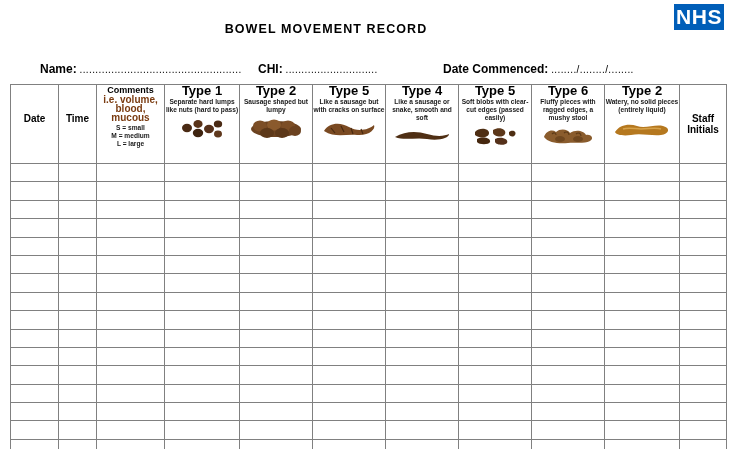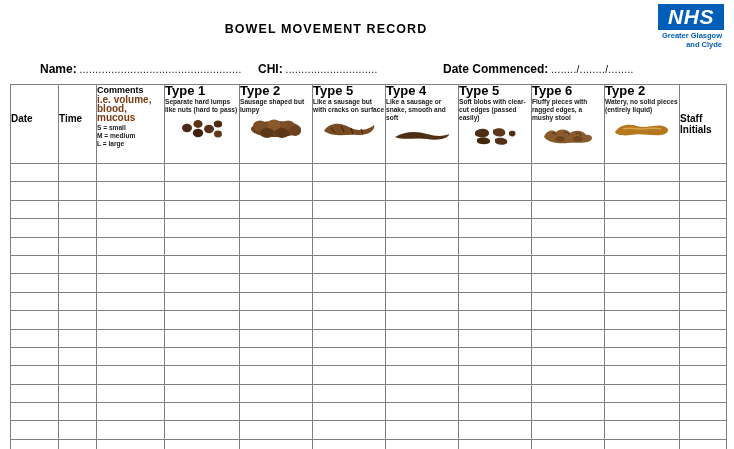--- a/index.html
+++ b/index.html
@@ -31,24 +31,23 @@
   }
   .nhs-box {
     background: #005eb8;
     color: #ffffff;
     font-family: "Liberation Sans", sans-serif;
     font-weight: bold;
     font-size: 21px;
     letter-spacing: 0.5px;
     line-height: 26px;
     height: 26px;
-    width: 66px;
+    width: 50px;
     margin: 0 0 0 auto;
     text-align: center;
-    font-style: italic;
   }
   .nhs-sub {
     color: #005eb8;
     font-size: 7.5px;
     font-weight: bold;
     line-height: 9px;
     margin-top: 1px;
     text-align: right;
     padding-right: 2px;
   }
@@ -102,21 +101,21 @@
   table.record th,
   table.record td {
     border: 1px solid #808080;
     padding: 0;
     vertical-align: top;
   }
   thead th {
     height: 78px;
     vertical-align: top;
     padding: 3px 2px 0 2px;
-    text-align: left;
+    text-align: center;
   }
   .col-title {
     font-weight: bold;
     font-size: 13px;
     line-height: 11px;
     display: block;
   }
   .col-desc {
     font-size: 6.6px;
     line-height: 7.8px;
@@ -162,24 +161,20 @@
 
   
 </style>
 </head>
 <body>
 
 <div class="page">
 
   <div class="nhs-logo">
     <div class="nhs-box">NHS</div>
-    <div class="nhs-sub">
-      <span>Greater Glasgow</span><br>
-      <span>and Clyde</span>
-    </div>
   </div>
 
   <div class="doc-title">BOWEL MOVEMENT RECORD</div>
 
   <div class="fields">
     <div class="field field-name">
       <span class="lbl">Name:</span>
       <span class="dots">...................................................</span>
     </div>
     <div class="field field-chi">

